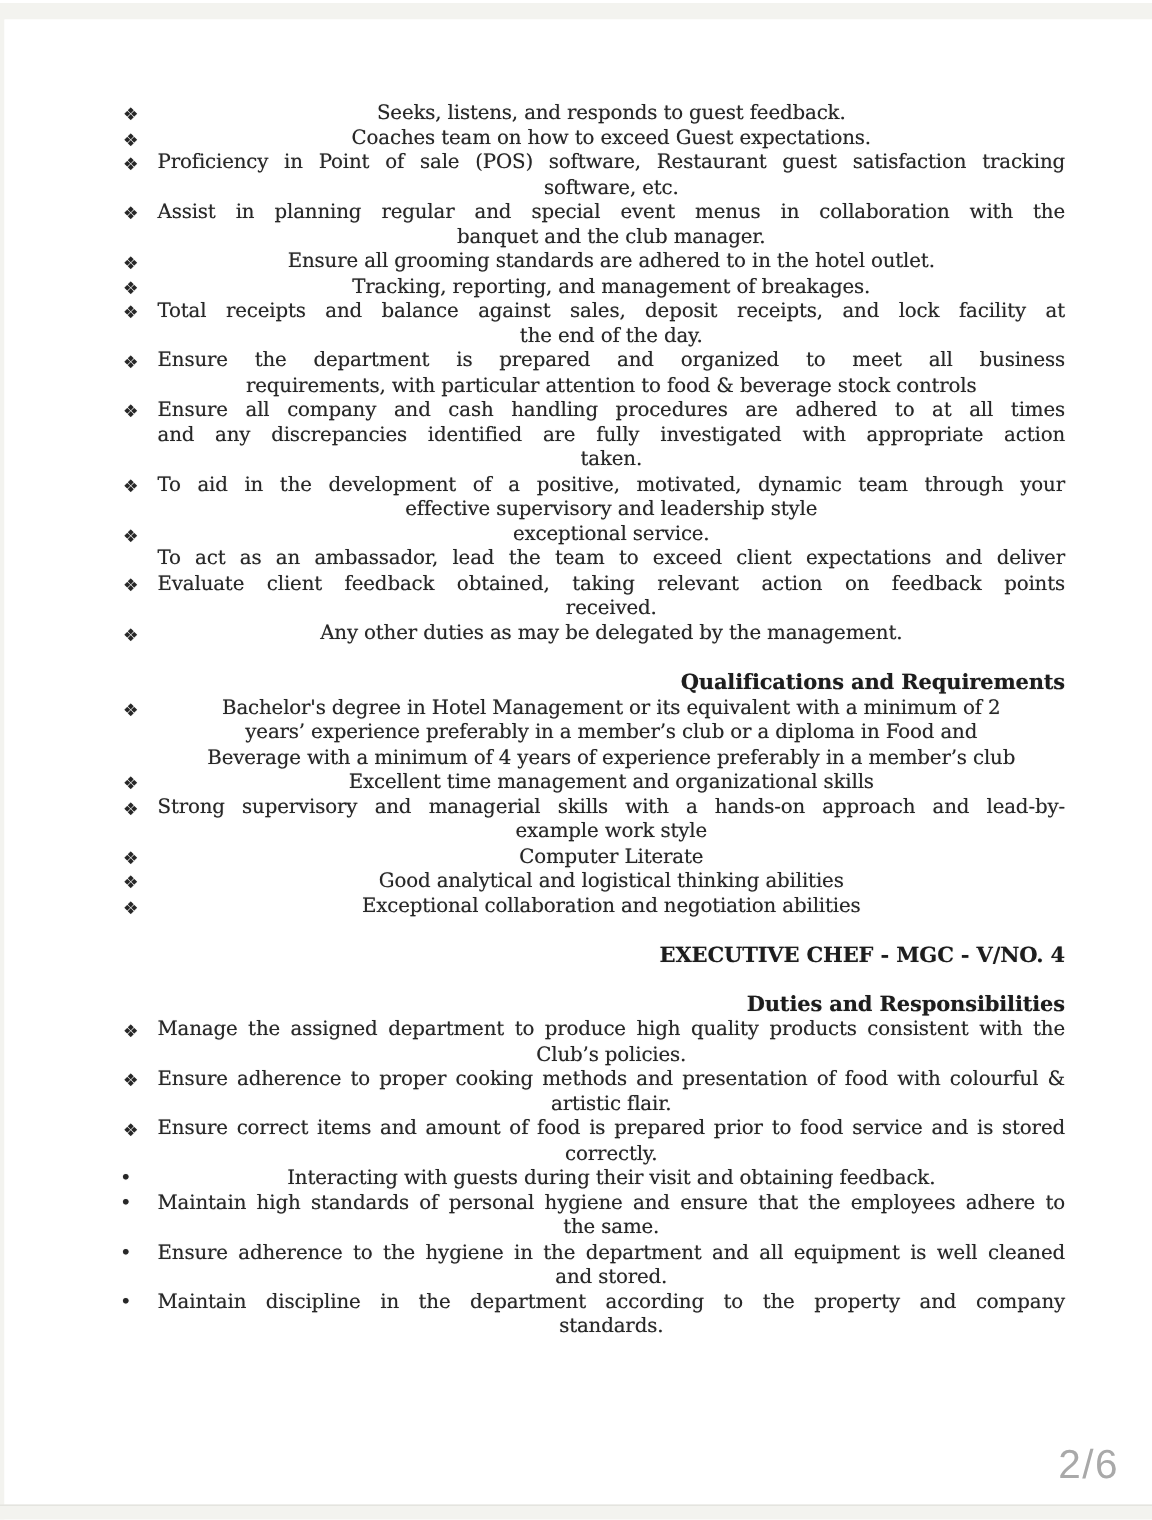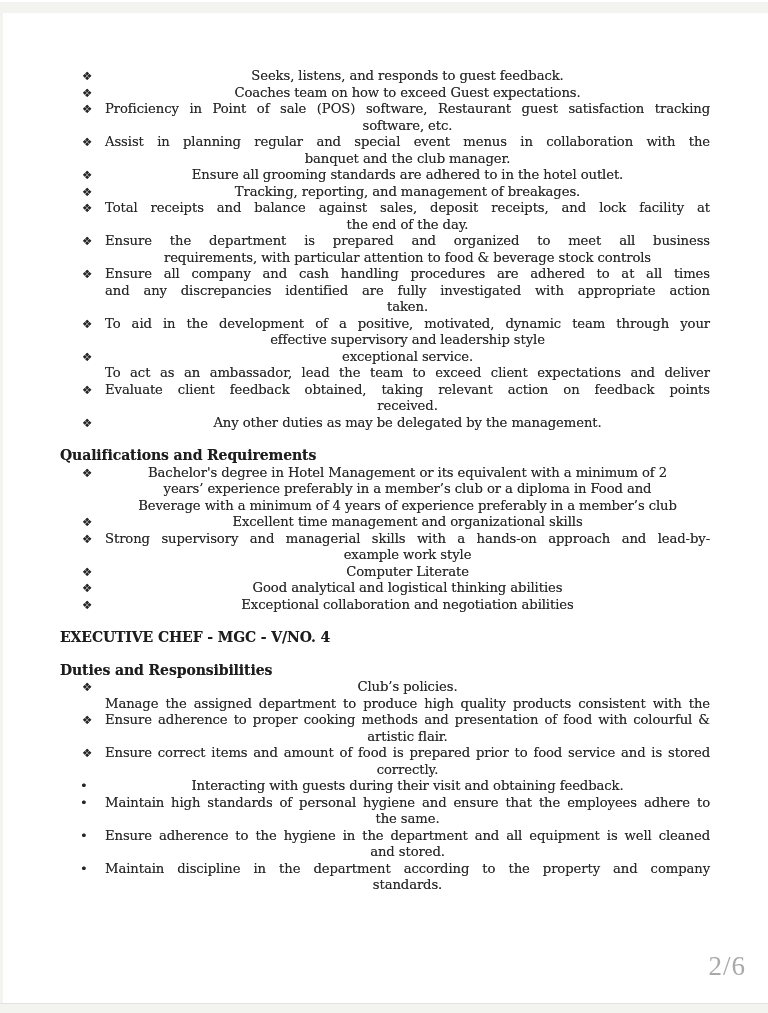--- a/index.html
+++ b/index.html
@@ -29,42 +29,43 @@
     line-height: 16.5px;
     letter-spacing: -0.1px;
     text-shadow: 0 0 0.5px rgba(40,40,40,0.55);
   }
   .doc-heading {
     font-weight: bold;
     font-size: 14px;
     line-height: 16.5px;
     margin: 16px 0 1px 0;
     color: #1d1d1d;
+    text-align: right;
   }
   .doc-paragraph { margin: 16px 0; }
   ul.bullet-list { list-style: none; margin: 0; padding: 0; }
   li.list-item { position: relative; padding-left: 45px; }
   .marker {
     position: absolute; left: 22px; top: 0;
     font-family: "DejaVu Sans", "DejaVu Serif", sans-serif;
     font-size: 11.5px;
     line-height: 16.5px;
   }
   .marker.dot { left: 20px; font-size: 13px; }
   .tline { min-height: 16.5px; white-space: normal; }
   .jline {
     text-align: justify;
     text-align-last: justify;
     -moz-text-align-last: justify;
   }
   .lline { text-align: center; }
   .page-number {
     position: absolute;
-    right: 22px; bottom: 22px;
-    font-family: Liberation Serif, serif;
+    right: 22px; bottom: 12px;
+    font-family: Liberation Sans, sans-serif;
     font-size: 27px;
     color: #a9a9a9;
     letter-spacing: 1px;
     margin-top: 16px;
   }
 </style>
 </head>
 <body>
 
 <div>
@@ -164,22 +165,22 @@
           <li class="list-item">
             <span class="marker">❖</span>
             <div class="tline lline">Exceptional collaboration and negotiation abilities</div>
           </li>
         </ul>
         <div class="doc-heading">EXECUTIVE CHEF - MGC - V/NO. 4</div>
         <div class="doc-heading">Duties and Responsibilities</div>
         <ul class="bullet-list">
           <li class="list-item">
             <span class="marker">❖</span>
+            <div class="tline jline">Manage the assigned department to produce high quality products consistent with the</div>
             <div class="tline lline">Club’s policies.</div>
-            <div class="tline jline">Manage the assigned department to produce high quality products consistent with the</div>
           </li>
           <li class="list-item">
             <span class="marker">❖</span>
             <div class="tline jline">Ensure adherence to proper cooking methods and presentation of food with colourful &amp;</div>
             <div class="tline lline">artistic flair.</div>
           </li>
           <li class="list-item">
             <span class="marker">❖</span>
             <div class="tline jline">Ensure correct items and amount of food is prepared prior to food service and is stored</div>
             <div class="tline lline">correctly.</div>

